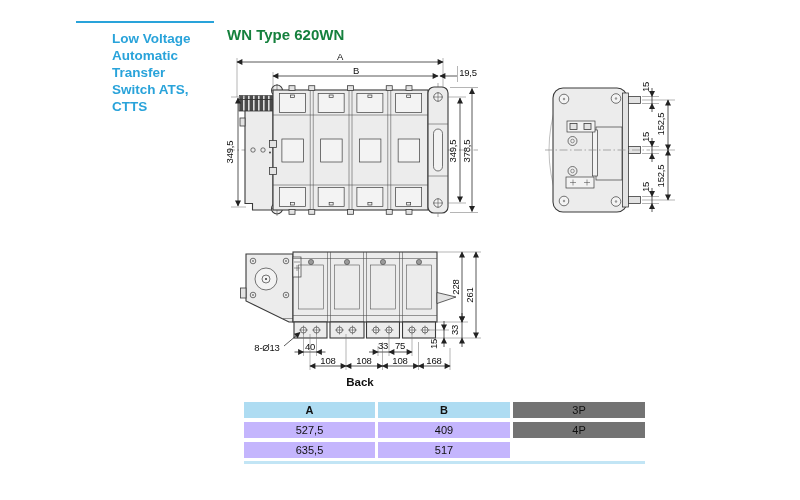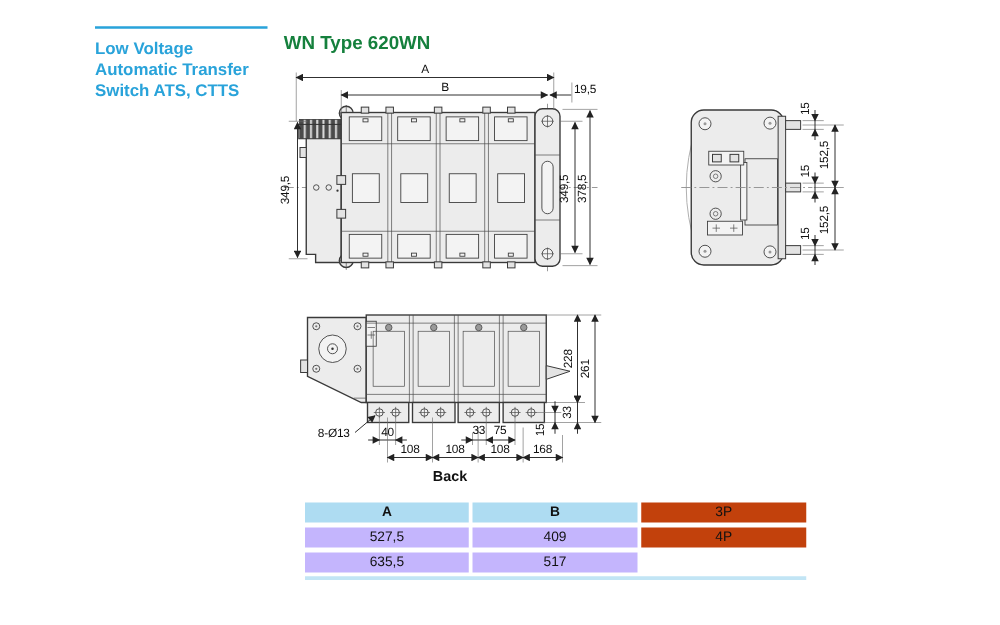--- a/index.html
+++ b/index.html
@@ -2,21 +2,21 @@
 <html><head>
 <meta charset="utf-8">
 <style>
   html,body{margin:0;padding:0;background:#fff;}
   body{width:800px;height:500px;position:relative;overflow:hidden;
        font-family:"Liberation Sans",sans-serif;color:#111;}
 
   
   .sidebar{position:absolute;left:76px;top:21px;width:138px;border-top:2px solid #29a3da;
            padding-top:7px;font-size:13.5px;font-weight:bold;color:#29a3da;line-height:17px;}
-  .sidebar span{display:block;}
+  .sidebar span{display:block;margin-left:36px;}
   .pagetitle{position:absolute;left:227px;top:26px;font-size:15px;font-weight:bold;color:#15803d;}
 
   
   svg.draw{position:absolute;left:0;top:0;}
   .lnb{fill:#ececec;stroke:#3a3a3a;stroke-width:1.1;}
   .f3{fill:#f3f3f3;stroke:#3c3c3c;stroke-width:0.7;}
   .ln{fill:none;stroke:#3c3c3c;stroke-width:0.7;}
   .thin{fill:none;stroke:#4a4a4a;stroke-width:0.55;}
   .fillgray{fill:#e3e3e3;stroke:#3a3a3a;stroke-width:0.8;}
   .dimln{stroke:#222;stroke-width:0.75;fill:none;}
@@ -27,21 +27,21 @@
   .dim{position:absolute;transform:translate(-50%,-50%);font-size:9.5px;letter-spacing:-0.2px;
        color:#101010;white-space:nowrap;background:transparent;}
   .dim.v{transform:translate(-50%,-50%) rotate(-90deg);}
   .backlbl{position:absolute;transform:translate(-50%,-50%);font-size:11.5px;font-weight:bold;}
 
   
   .spec{position:absolute;left:244px;top:402px;width:401px;font-size:11px;}
   .grid{display:grid;grid-template-columns:131px 132px 132px;column-gap:3px;row-gap:4px;}
   .tc{height:16px;line-height:16px;text-align:center;}
   .th{background:#aedcf2;font-weight:bold;}
-  .tl{background:#c2410c;}
+  .tl{background:#737373;}
   .tv{background:#c4b5fd;}
   .tbar{height:3px;background:#c2e5f5;margin-top:3px;}
 </style>
 </head>
 <body>
 
 <div class="sidebar">
   <span>Low Voltage</span>
   <span>Automatic Transfer</span>
   <span>Switch ATS, CTTS</span>

